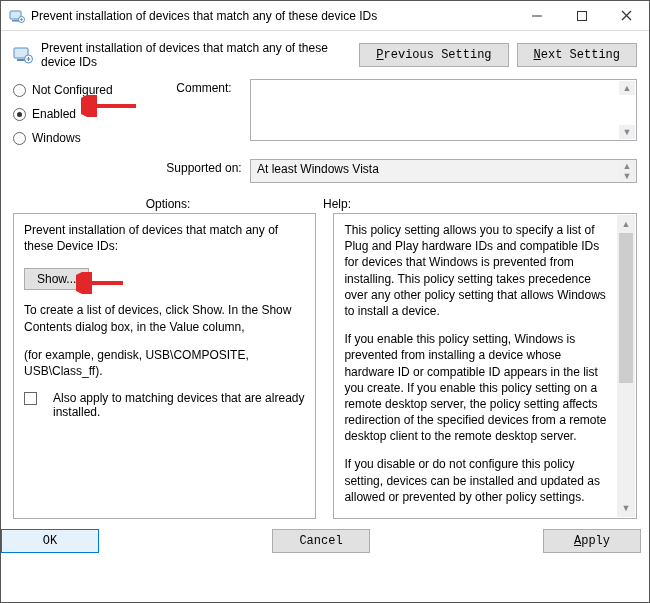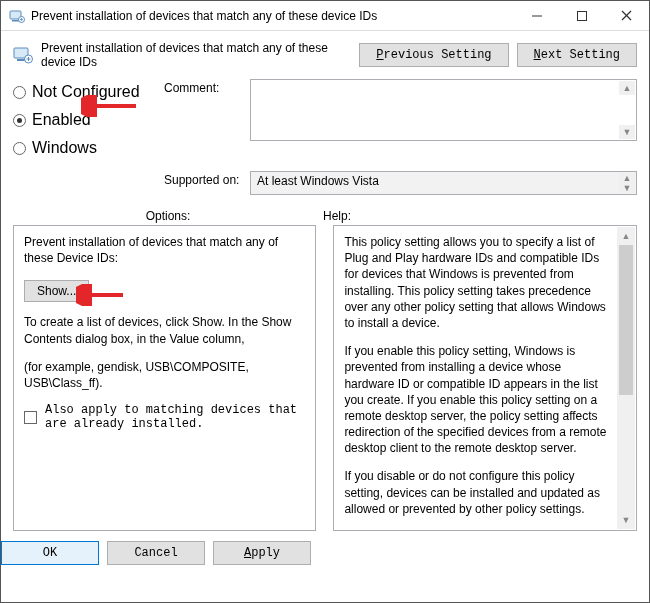--- a/index.html
+++ b/index.html
@@ -79,22 +79,22 @@
   }
   .radio {
     width: 13px; height: 13px; border-radius: 50%;
     border: 1px solid #666;
     display: inline-flex; align-items: center; justify-content: center;
     background: #fff;
   }
   .radio.checked::after {
     content: ""; width: 5px; height: 5px; border-radius: 50%; background: #333;
   }
-  .r-label { font-size: 16px; }
-  .lbl-right { grid-column: 2; text-align: left; padding-top: 2px; }
+  .r-label { font-size: 12px; }
+  .lbl-right { grid-column: 2; text-align: center; padding-top: 2px; }
   .comment-box {
     grid-column: 3;
     height: 62px;
     border: 1px solid #abadb3;
     background: #fff;
     position: relative;
     font-size: 12px;
     padding: 2px 18px 2px 4px;
     resize: none;
     font-family: inherit;
@@ -148,34 +148,34 @@
   .panel.right { width: 308px; height: 306px; position: relative; padding-right: 26px; margin-left: 11px; }
   .panel p { margin: 0 0 12px 0; line-height: 1.35; }
   .show-btn {
     background: #e1e1e1;
     border: 1px solid #adadad;
     padding: 3px 12px;
     font-size: 12px;
     font-family: inherit;
     margin: 2px 0 12px 0;
   }
-  .chk-row { display: flex; align-items: center; gap: 8px; font-family: Liberation Mono, monospace; }
+  .chk-row { display: flex; align-items: flex-start; gap: 16px; }
   .chk { width: 13px; height: 13px; border: 1px solid #666; background: #fff; margin-top: 1px; flex-shrink: 0; }
   .scrollbar {
     position: absolute; right: 1px; top: 1px; bottom: 1px; width: 18px;
     background: #f0f0f0;
     display: flex; flex-direction: column;
   }
   .scrollbar .sb-btn { height: 18px; display:flex;align-items:center;justify-content:center; color:#888; font-size:9px; }
   .scrollbar .sb-track { flex: 1; position: relative; }
   .scrollbar .sb-thumb { position: absolute; left: 2px; right: 2px; top: 0; height: 150px; background: #cdcdcd; }
 
   
   .footer {
-    display: flex; justify-content: flex-start; gap: 8px;
+    display: flex; justify-content: space-between; gap: 8px;
     padding: 10px 8px 10px 0;
   }
   .btn.primary { border: 1px solid #0078d7; background: #e5f1fb; }
 
   
   .arrow {
     position: absolute;
     pointer-events: none;
   }
   .arrow svg { display: block; }

